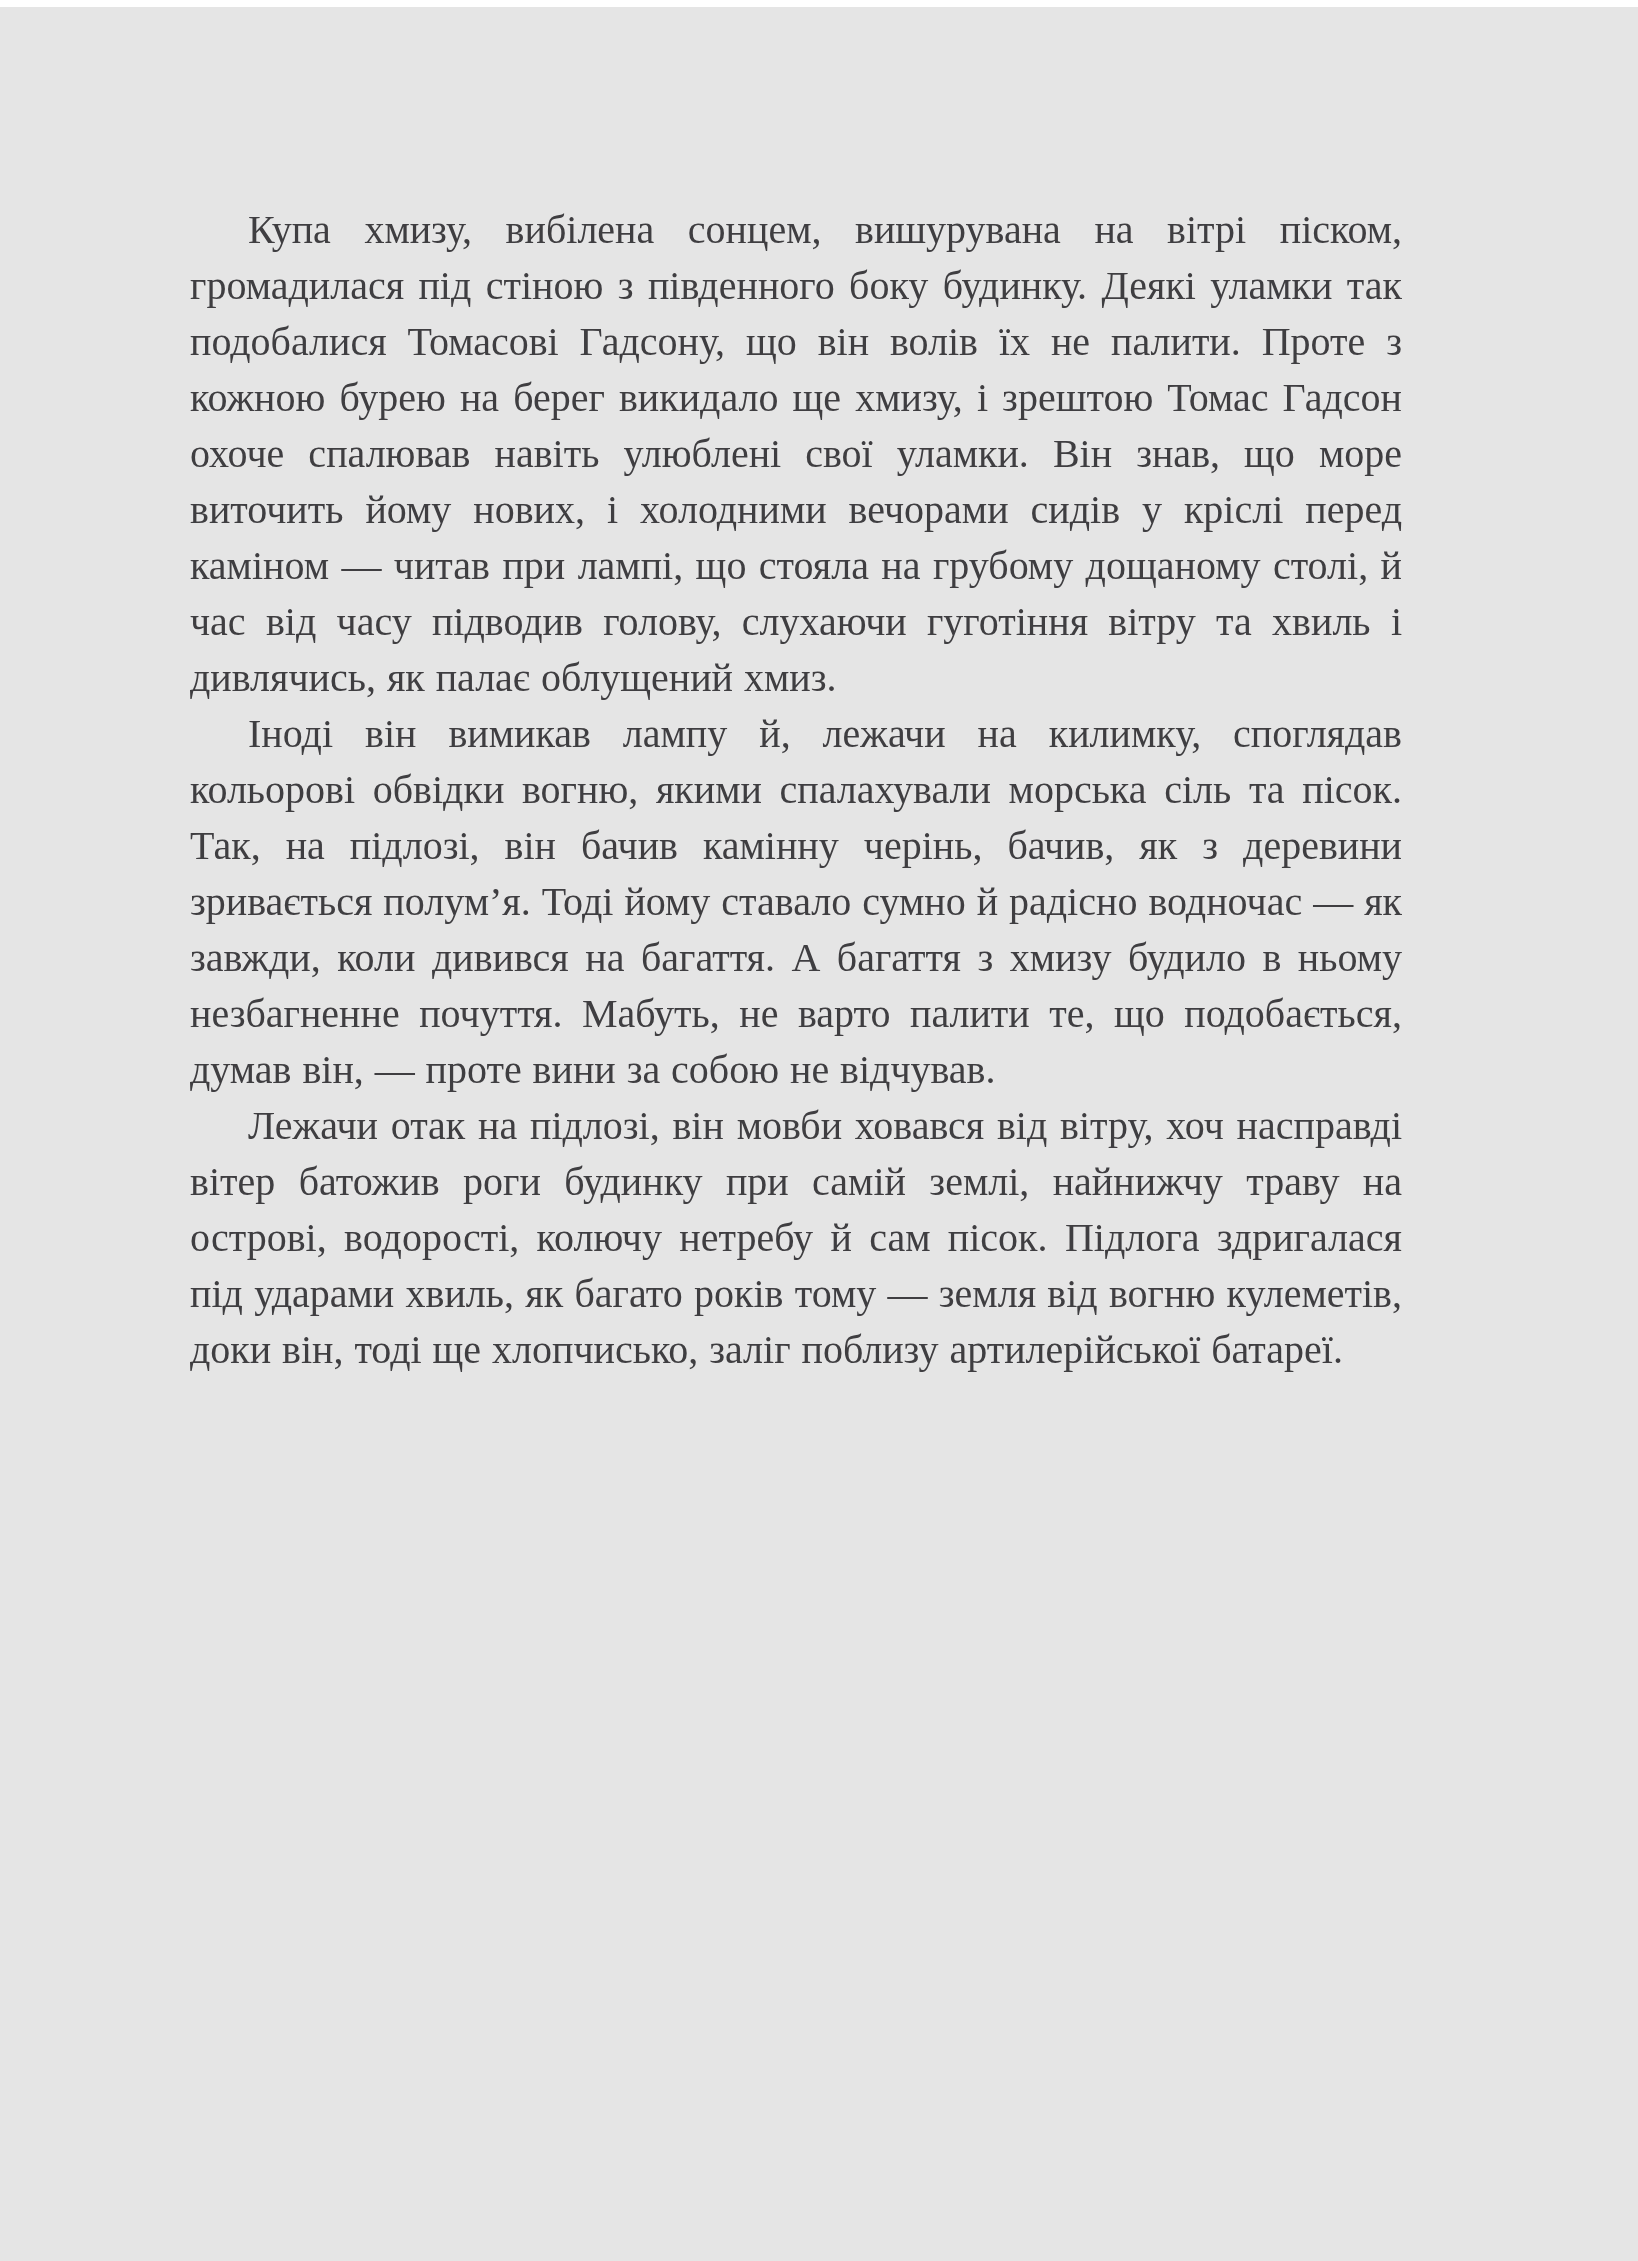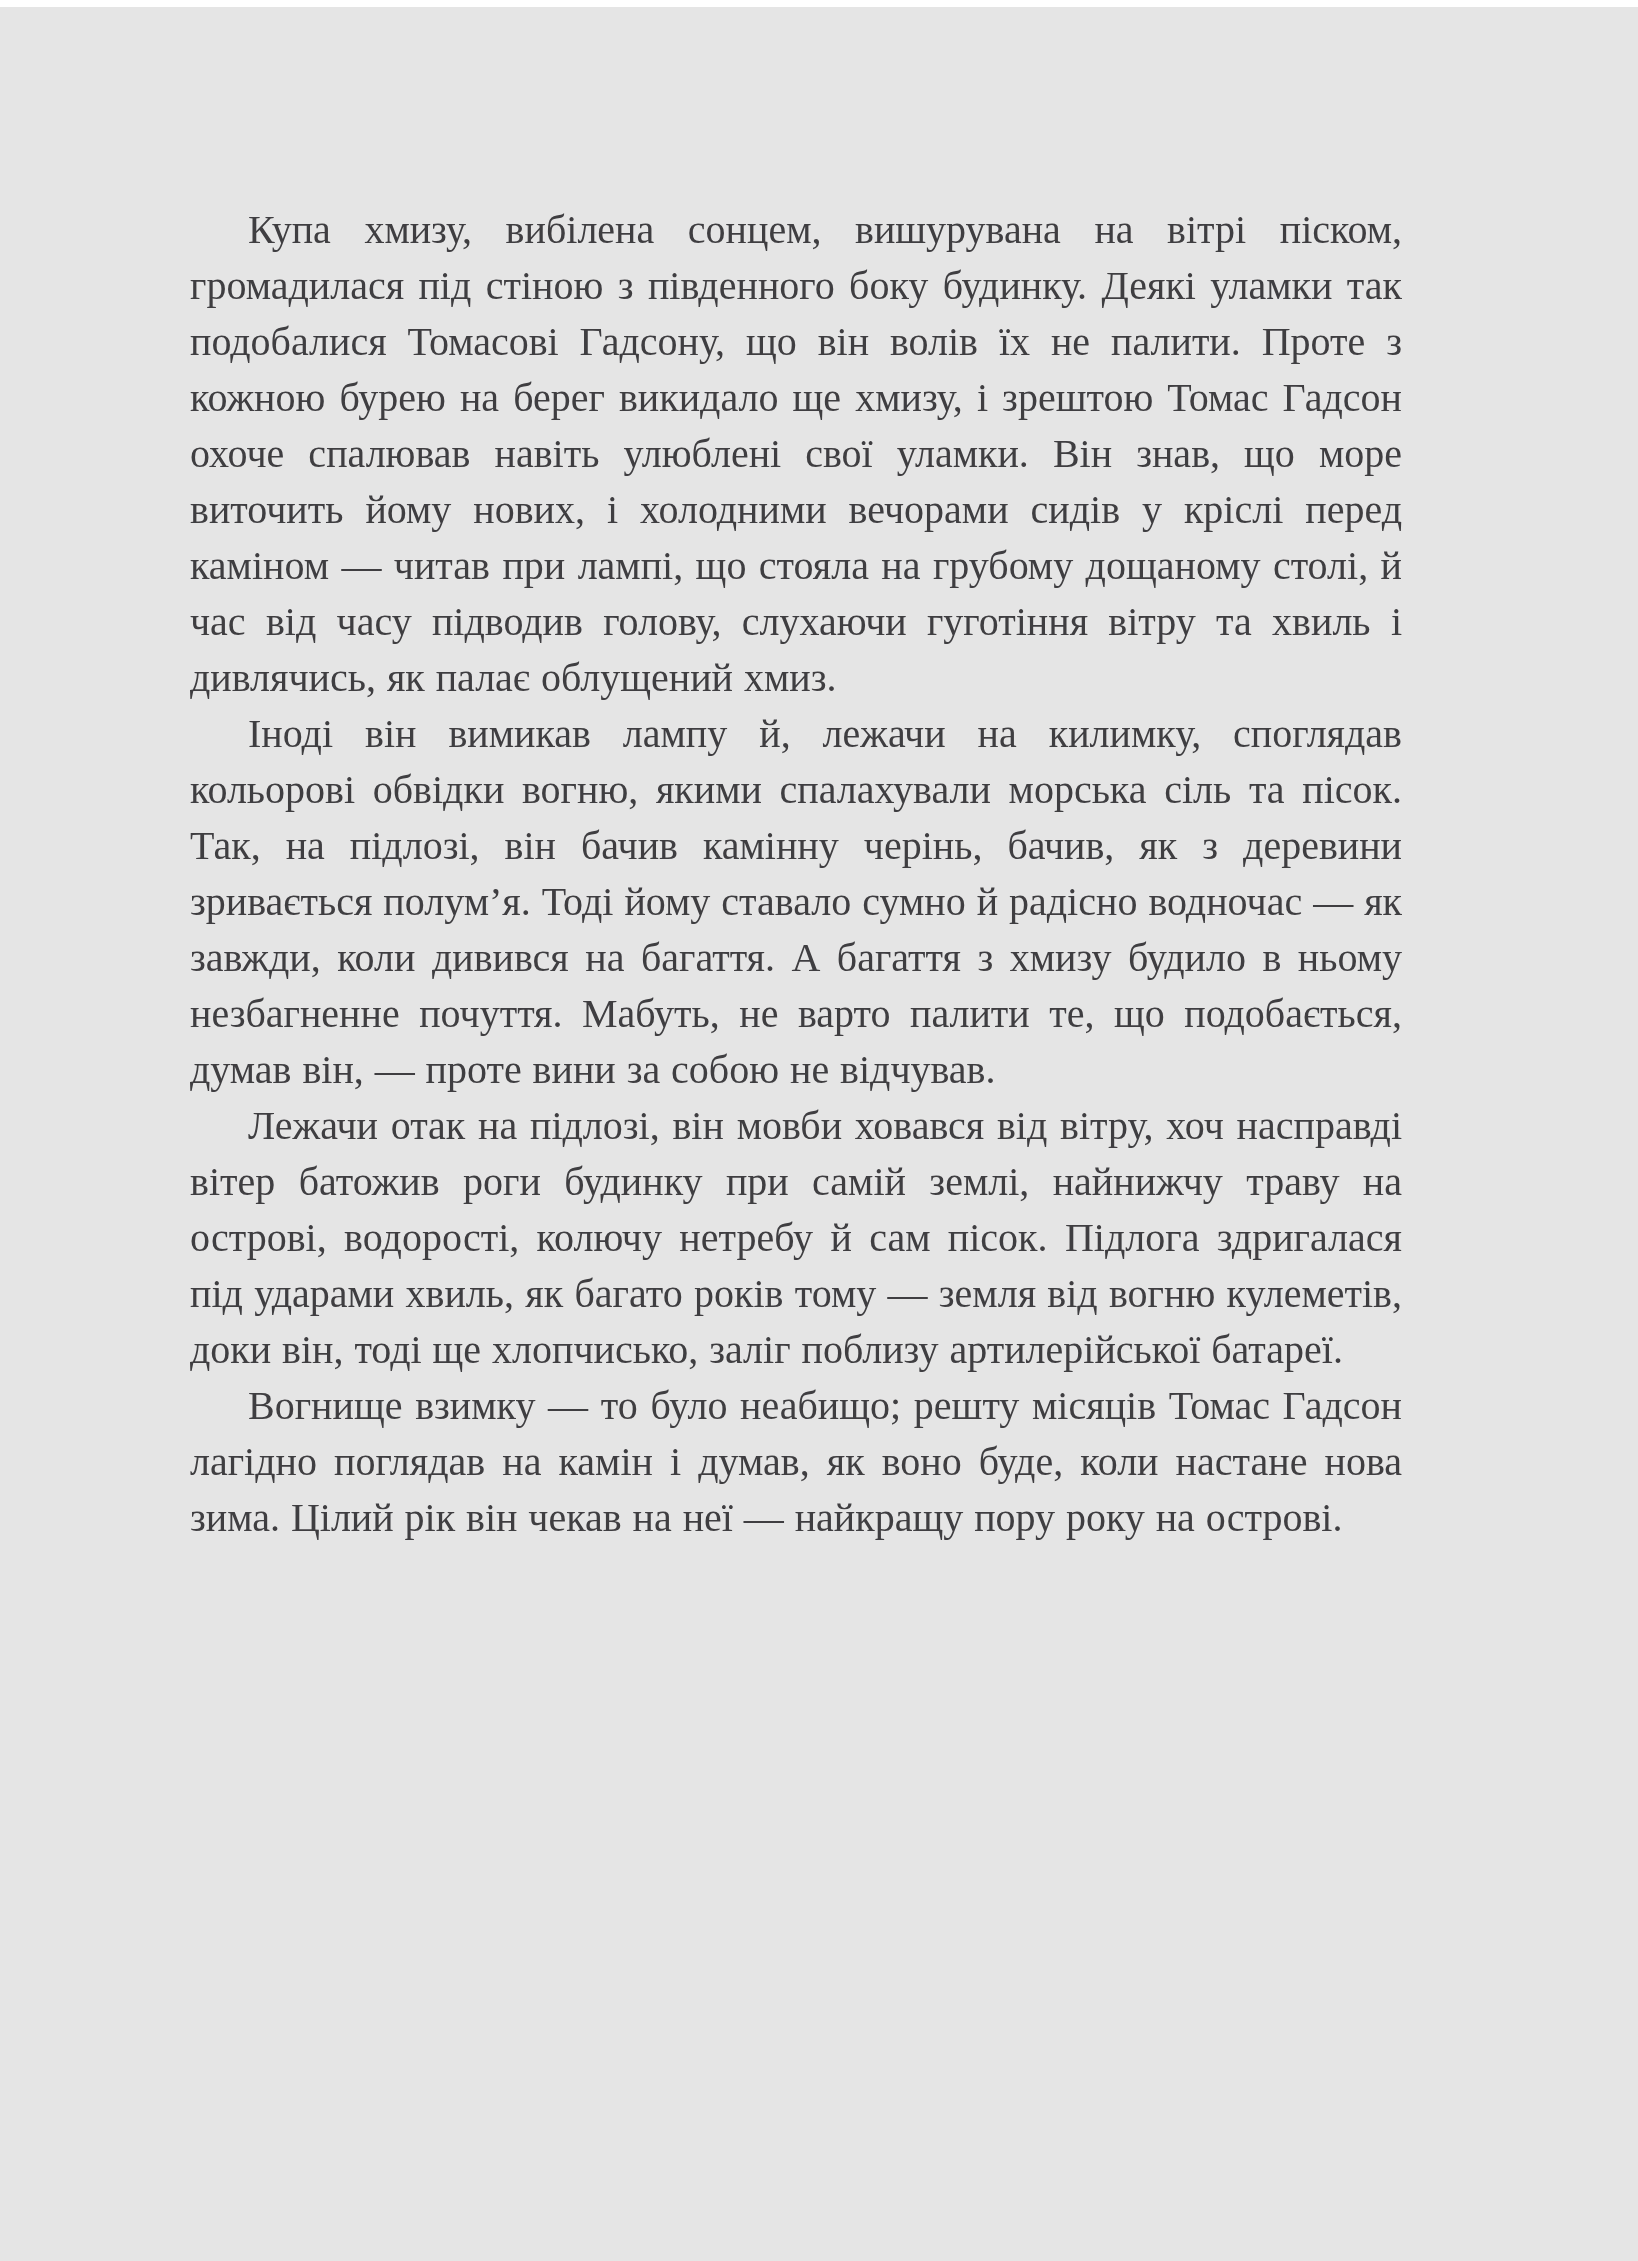--- a/index.html
+++ b/index.html
@@ -35,16 +35,15 @@
   }
 </style>
 </head>
 <body>
 
 <div class="page">
   <div class="text-block">
     <p class="paragraph">Купа хмизу, вибілена сонцем, вишурувана на вітрі піском, громадилася під стіною з південного боку будинку. Деякі уламки так подобалися Томасові Гадсону, що він волів їх не палити. Проте з кожною бурею на берег викидало ще хмизу, і зрештою Томас Гадсон охоче спалював навіть улюблені свої уламки. Він знав, що море виточить йому нових, і холодними вечорами сидів у кріслі перед каміном — читав при лампі, що стояла на грубому дощаному столі, й час від часу підводив голову, слухаючи гуготіння вітру та хвиль і дивлячись, як палає облущений хмиз.</p>
     <p class="paragraph">Іноді він вимикав лампу й, лежачи на килимку, споглядав кольорові обвідки вогню, якими спалахували морська сіль та пісок. Так, на підлозі, він бачив камінну черінь, бачив, як з деревини зривається полум’я. Тоді йому ставало сумно й радісно водночас — як завжди, коли дивився на багаття. А багаття з хмизу будило в ньому незбагненне почуття. Мабуть, не варто палити те, що подобається, думав він, — проте вини за собою не відчував.</p>
     <p class="paragraph">Лежачи отак на підлозі, він мовби ховався від вітру, хоч насправді вітер батожив роги будинку при самій землі, найнижчу траву на острові, водорості, колючу нетребу й сам пісок. Підлога здригалася під ударами хвиль, як багато років тому — земля від вогню кулеметів, доки він, тоді ще хлопчисько, заліг поблизу артилерійської батареї.</p>
-    <p class="paragraph">Вогнище взимку — то було неабищо; решту місяців Томас Гадсон лагідно поглядав на камін і думав, як воно буде, коли настане нова зима. Цілий рік він чекав на неї — найкращу пору року на острові.</p>
   </div>
 </div>
 
 
 </body></html>

